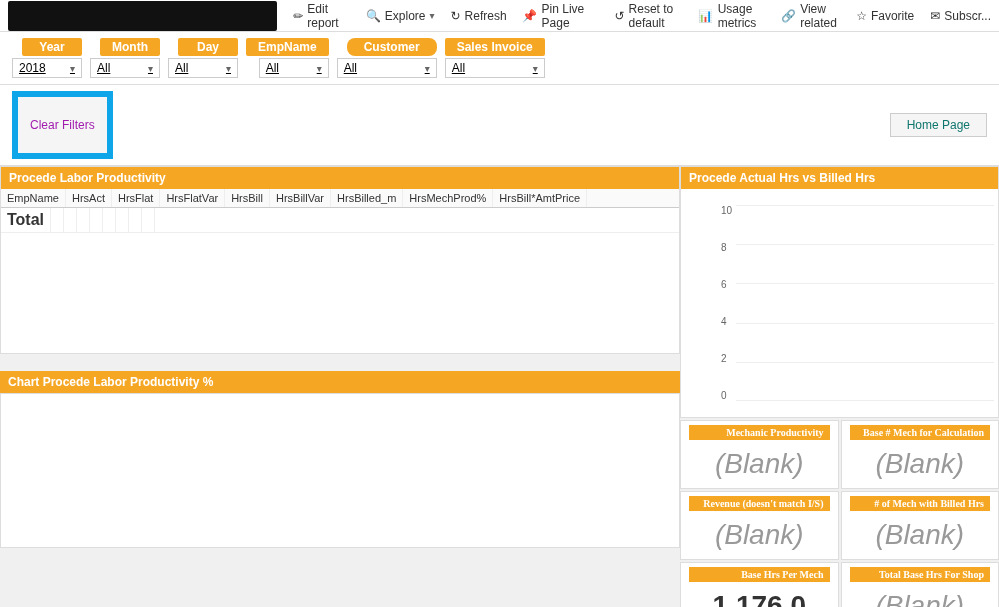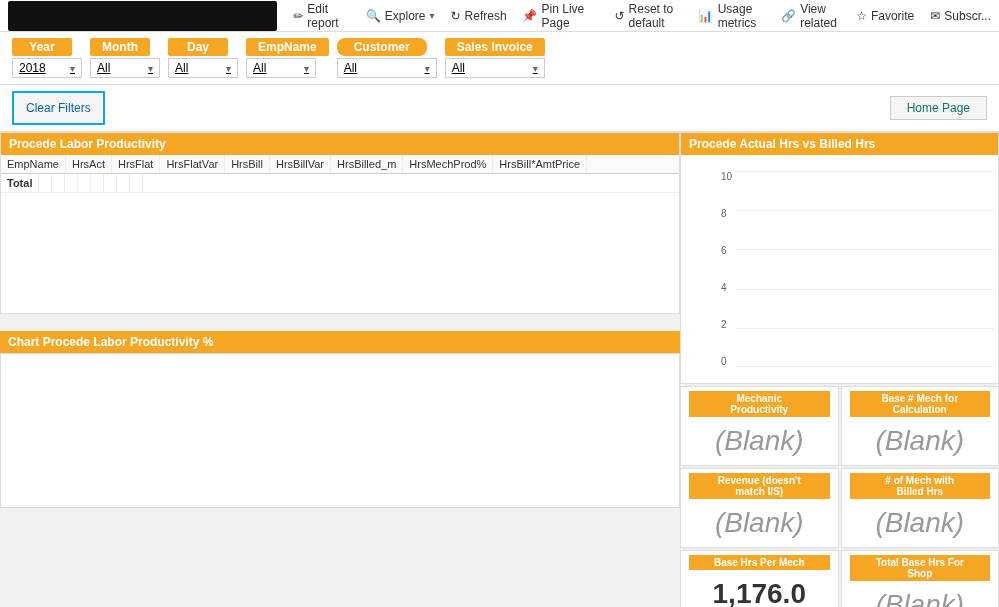--- a/index.html
+++ b/index.html
@@ -35,21 +35,21 @@
       background: #fff;
       padding: 6px 12px;
       display: flex;
       align-items: center;
       gap: 8px;
       border-bottom: 1px solid #ddd;
     }
     .filter-group {
       display: flex;
       flex-direction: column;
-      align-items: flex-start;
+      align-items: flex-end;
       gap: 2px;
     }
     .filter-label {
       background: #f5a623;
       color: #fff;
       padding: 2px 12px;
       font-size: 12px;
       font-weight: 600;
       border-radius: 2px;
       min-width: 60px;
@@ -74,26 +74,26 @@
     
     .actions-bar {
       background: #fff;
       padding: 6px 12px;
       display: flex;
       align-items: center;
       justify-content: space-between;
       border-bottom: 1px solid #ddd;
     }
     .btn-clear {
-      border: 2px solid #0ea5e9;
+      border: 6px solid #0ea5e9;
       background: #f5f5f5;
-      padding: 8px 12px;
+      padding: 21px 12px;
       font-size: 12px;
       cursor: pointer;
-      color: #0369a1;
+      color: #a21caf;
     }
     .btn-home {
       border: 1px solid #ccc;
       background: #f5f5f5;
       padding: 4px 16px;
       font-size: 12px;
       cursor: pointer;
       color: #0f766e;
       margin-left: 16px;
     }
@@ -139,44 +139,45 @@
       color: #333;
       border-right: 1px solid #eee;
       white-space: nowrap;
     }
     .table-data-row {
       display: flex;
       border-bottom: 1px solid #eee;
     }
     .table-cell {
       padding: 3px 6px;
-      font-size: 11px;
+      font-size: 16px;
       color: #333;
       border-right: 1px solid #eee;
       font-weight: 600;
     }
 
     
     .right-panel {
       flex: 1;
       display: flex;
       flex-direction: column;
     }
     .kpi-box {
       border: 1px solid #ddd;
       background: #fff;
       padding: 4px 8px;
     }
     .kpi-label {
       background: #f5a623;
       color: #fff;
-      padding: 2px 22px;
+      padding: 2px 6px;
       font-size: 10px;
       font-weight: 600;
-      text-align: center;
+      text-align: right;
+      font-family: Liberation Serif, serif;
     }
     .kpi-value {
       font-size: 28px;
       color: #999;
       text-align: center;
       padding: 8px 0 4px;
       font-style: italic;
     }
     .kpi-value-number {
       font-size: 28px;

